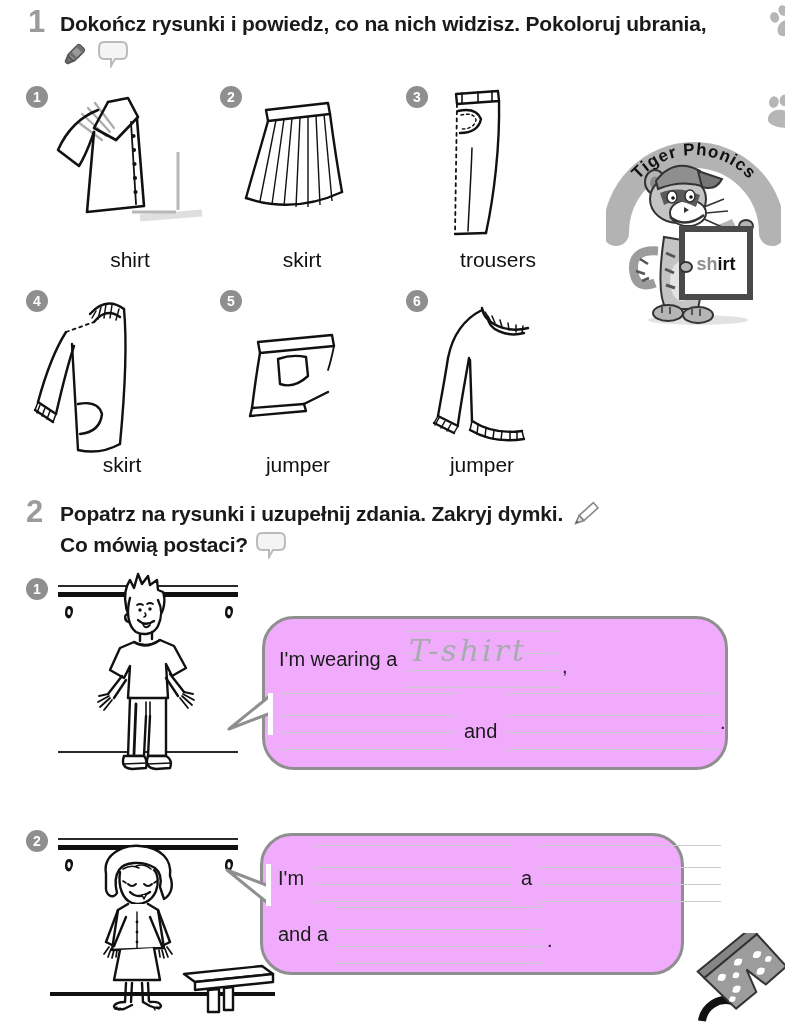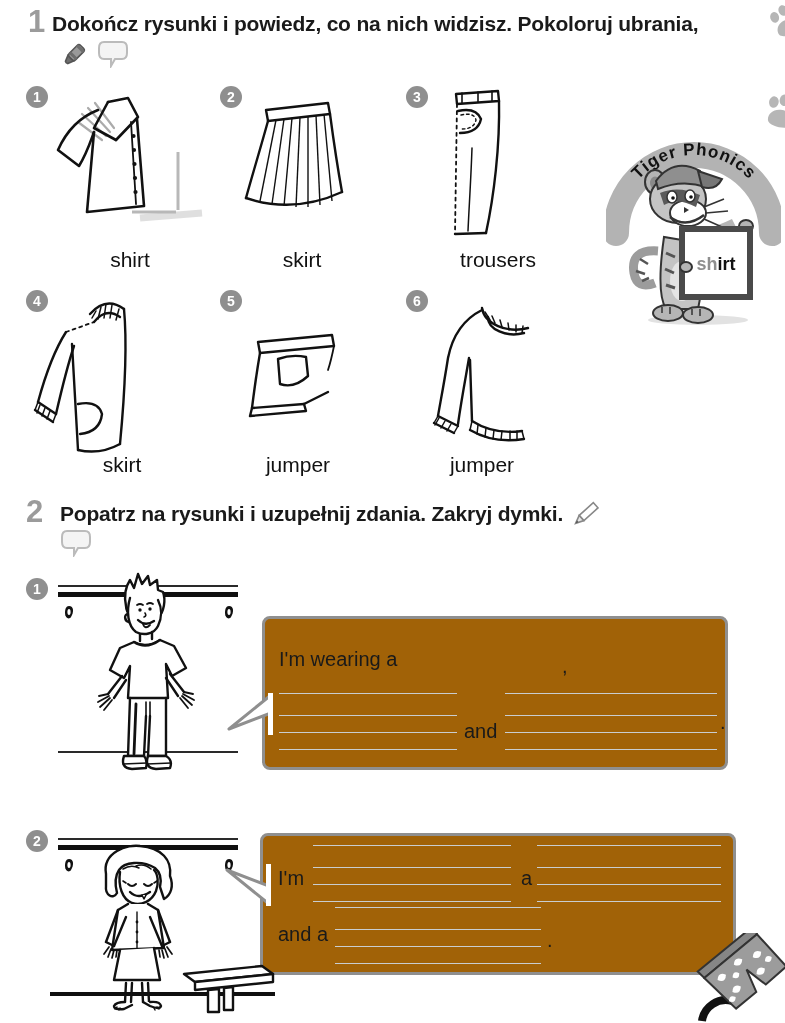--- a/index.html
+++ b/index.html
@@ -5,21 +5,21 @@
   html,body{margin:0;padding:0}
   body{width:785px;height:1023px;position:relative;overflow:hidden;background:#fff;
        font-family:"Liberation Sans",sans-serif;color:#1a1a1a;}
   .abs{position:absolute}
   .exnum{font-size:31px;font-weight:bold;color:#9b9b9b;line-height:31px}
   .instr{font-size:21px;font-weight:bold;line-height:31px;letter-spacing:-0.2px;white-space:nowrap;
          display:flex;align-items:center;gap:7px}
   .itemlabel{font-size:21px;color:#111;text-align:center;width:120px}
   .nbadge{width:22px;height:22px;border-radius:50%;background:#8f8f8f;color:#fff;font-size:14px;
           font-weight:bold;display:flex;align-items:center;justify-content:center;line-height:22px}
-  .bubble{border:3px solid #8f8f8f;border-radius:8px;background:#a16207;box-sizing:border-box}
+  .bubble{border:3px solid #8f8f8f;border-radius:32px;background:#f0abfc;box-sizing:border-box}
   .guide{background:linear-gradient(to bottom,#c9cdd0 0 1px,transparent 1px 22px,#c9cdd0 22px 23px,
          transparent 23px 39px,#c9cdd0 39px 40px,transparent 40px 56px,#c9cdd0 56px 57px,transparent 57px);
          height:58px}
   .btext{font-size:20px;color:#1a1a1a;white-space:nowrap}
   .hand{font-family:"DejaVu Serif",serif;font-style:italic;color:#a7abae;font-size:30px;
         letter-spacing:3px;white-space:nowrap}
   .rail-thin{height:2px;background:#2a2a2a}
   .rail-thick{height:5px;background:#101010}
   .floor-thin{height:2px;background:#2a2a2a}
   .floor-thick{height:4px;background:#101010}
@@ -40,21 +40,21 @@
 <svg class="abs" style="left:760px;top:90px" width="44" height="44" viewBox="0 0 44 44">
   <g fill="#b6b6b6" transform="rotate(12 22 22)">
     <ellipse cx="12" cy="14" rx="4.8" ry="5.8"></ellipse>
       <ellipse cx="22" cy="10" rx="4.8" ry="5.8"></ellipse>
     <ellipse cx="32" cy="14" rx="4.8" ry="5.8"></ellipse>
     <path d="M22,20 C31,20 36,27 34,33 C32,39 12,39 10,33 C8,27 13,20 22,20 Z"></path>
   </g>
 </svg>
 
 <div class="abs exnum" style="left:28px;top:6px">1</div>
-<div class="abs instr" style="left:52px;top:8px">
+<div class="abs instr" style="left:60px;top:8px">
     <span>Dokończ rysunki i powiedz, co na nich widzisz. Pokoloruj ubrania,</span>
   </div>
 <div class="abs instr" style="left:60px;top:39px">
   <svg class="icon-inline" width="30" height="30" viewBox="0 0 30 30">
     <g transform="rotate(-45 15 15)" stroke="#555" stroke-width="1.6">
       <path d="M9,11 L3,13.5 Q2,15 3,16.5 L9,19 Z" fill="#6e6e6e"></path>
       <rect x="9" y="10.5" width="16" height="9" rx="2.5" fill="#9a9a9a"></rect>
       <rect x="11" y="10.5" width="3" height="9" fill="#6e6e6e" stroke="none"></rect>
       <rect x="21" y="10.5" width="3" height="9" fill="#6e6e6e" stroke="none"></rect>
     </g>
@@ -227,20 +227,21 @@
   <span>Popatrz na rysunki i uzupełnij zdania. Zakryj dymki.</span>
   <svg class="icon-inline" width="32" height="28" viewBox="0 0 32 28">
     <g transform="rotate(-42 16 14)" stroke="#888" stroke-width="1.6" fill="#fff">
       <rect x="10" y="10.5" width="19" height="7"></rect>
       <path d="M10,10.5 L2,14 L10,17.5 Z" fill="#e8e8e8"></path>
       <path d="M2,14 L5,12.7 L5,15.3 Z" fill="#555" stroke="none"></path>
     </g>
   </svg>
 </div>
 <div class="abs instr" style="left:60px;top:529px">
+  <span>Co mówią postaci?</span>
   <svg class="icon-inline" width="32" height="28" viewBox="0 0 32 28">
     <path d="M7,2 h18 q5,0 5,6 v5 q0,6 -5,6 h-7 l-4,7 l0,-7 h-7 q-5,0 -5,-6 v-5 q0,-6 5,-6 Z" fill="#f4f4f4" stroke="#bbb" stroke-width="2"></path>
   </svg>
 </div>
 
 <div class="abs nbadge" style="left:26px;top:578px">1</div>
 <div class="abs rail-thin" style="left:58px;top:585px;width:180px"></div>
 <div class="abs rail-thick" style="left:58px;top:592px;width:180px"></div>
 <svg class="abs" style="left:64px;top:604px" width="12" height="20" viewBox="0 0 12 20">
   <path d="M5,2 C10,2 10,8 7,13 C5,16 1,14 1,9 C1,5 2,2 5,2 Z" fill="#111"></path>
@@ -279,20 +280,23 @@
     <path d="M73,192 L97,191" fill="none" stroke-width="1.6"></path>
   </g>
 </svg>
 
 <div class="abs bubble" style="left:262px;top:616px;width:466px;height:154px">
   <svg class="abs" style="left:-38px;top:74px" width="46" height="42" viewBox="0 0 46 42">
     <path d="M44,2 L2,36 L44,20 Z" fill="#fff" stroke="#8f8f8f" stroke-width="3" stroke-linejoin="round"></path>
     <rect x="41" y="0" width="5" height="42" fill="#fff"></rect>
   </svg>
   <span class="abs btext" style="left:14px;top:29px">I'm wearing a</span>
+  <div class="abs guide" style="left:140px;top:12px;width:152px">
+    <span class="abs hand" style="left:4px;top:2px">T-shirt</span>
+  </div>
   <span class="abs btext" style="left:297px;top:36px">,</span>
   <div class="abs guide" style="left:14px;top:74px;width:178px"></div>
   <span class="abs btext" style="left:199px;top:101px">and</span>
   <div class="abs guide" style="left:240px;top:74px;width:212px"></div>
   <span class="abs btext" style="left:455px;top:92px">.</span>
 </div>
 
 <div class="abs nbadge" style="left:26px;top:830px">2</div>
 <div class="abs rail-thin" style="left:58px;top:838px;width:180px"></div>
 <div class="abs rail-thick" style="left:58px;top:845px;width:180px"></div>
@@ -335,21 +339,21 @@
     <path d="M94,100 L86,104" fill="none"></path>
     <path d="M91,105 L96,112 M89,107 L92,115 M86,108 L88,116 M83,108 L84,115" fill="none" stroke-width="1.7"></path>
     <path d="M44,108 L38,138 L84,138 L78,106"></path>
     <path d="M50,141 L49,160 M56,141 L55,160 M66,141 L67,160 M72,141 L73,160" fill="none"></path>
     <path d="M49,160 Q40,160 38,164 Q38,168 48,167 L56,163"></path>
     <path d="M67,160 L74,164 Q84,168 85,164 Q84,159 74,160"></path>
     <path d="M41,165 l-2,2 M44,166 l-1,2 M81,165 l2,2 M78,166 l1,2" fill="none" stroke-width="1.4"></path>
   </g>
 </svg>
 
-<div class="abs bubble" style="left:260px;top:833px;width:476px;height:142px">
+<div class="abs bubble" style="left:260px;top:833px;width:424px;height:142px">
   <svg class="abs" style="left:-38px;top:28px" width="46" height="42" viewBox="0 0 46 42">
     <path d="M44,40 L2,6 L44,22 Z" fill="#fff" stroke="#8f8f8f" stroke-width="3" stroke-linejoin="round"></path>
     <rect x="41" y="0" width="5" height="42" fill="#fff"></rect>
   </svg>
   <span class="abs btext" style="left:15px;top:31px">I'm</span>
   <div class="abs guide" style="left:50px;top:9px;width:198px"></div>
   <span class="abs btext" style="left:258px;top:31px">a</span>
   <div class="abs guide" style="left:274px;top:9px;width:184px"></div>
   <div class="abs guide" style="left:72px;top:71px;width:206px"></div>
   <span class="abs btext" style="left:15px;top:87px">and a</span>

